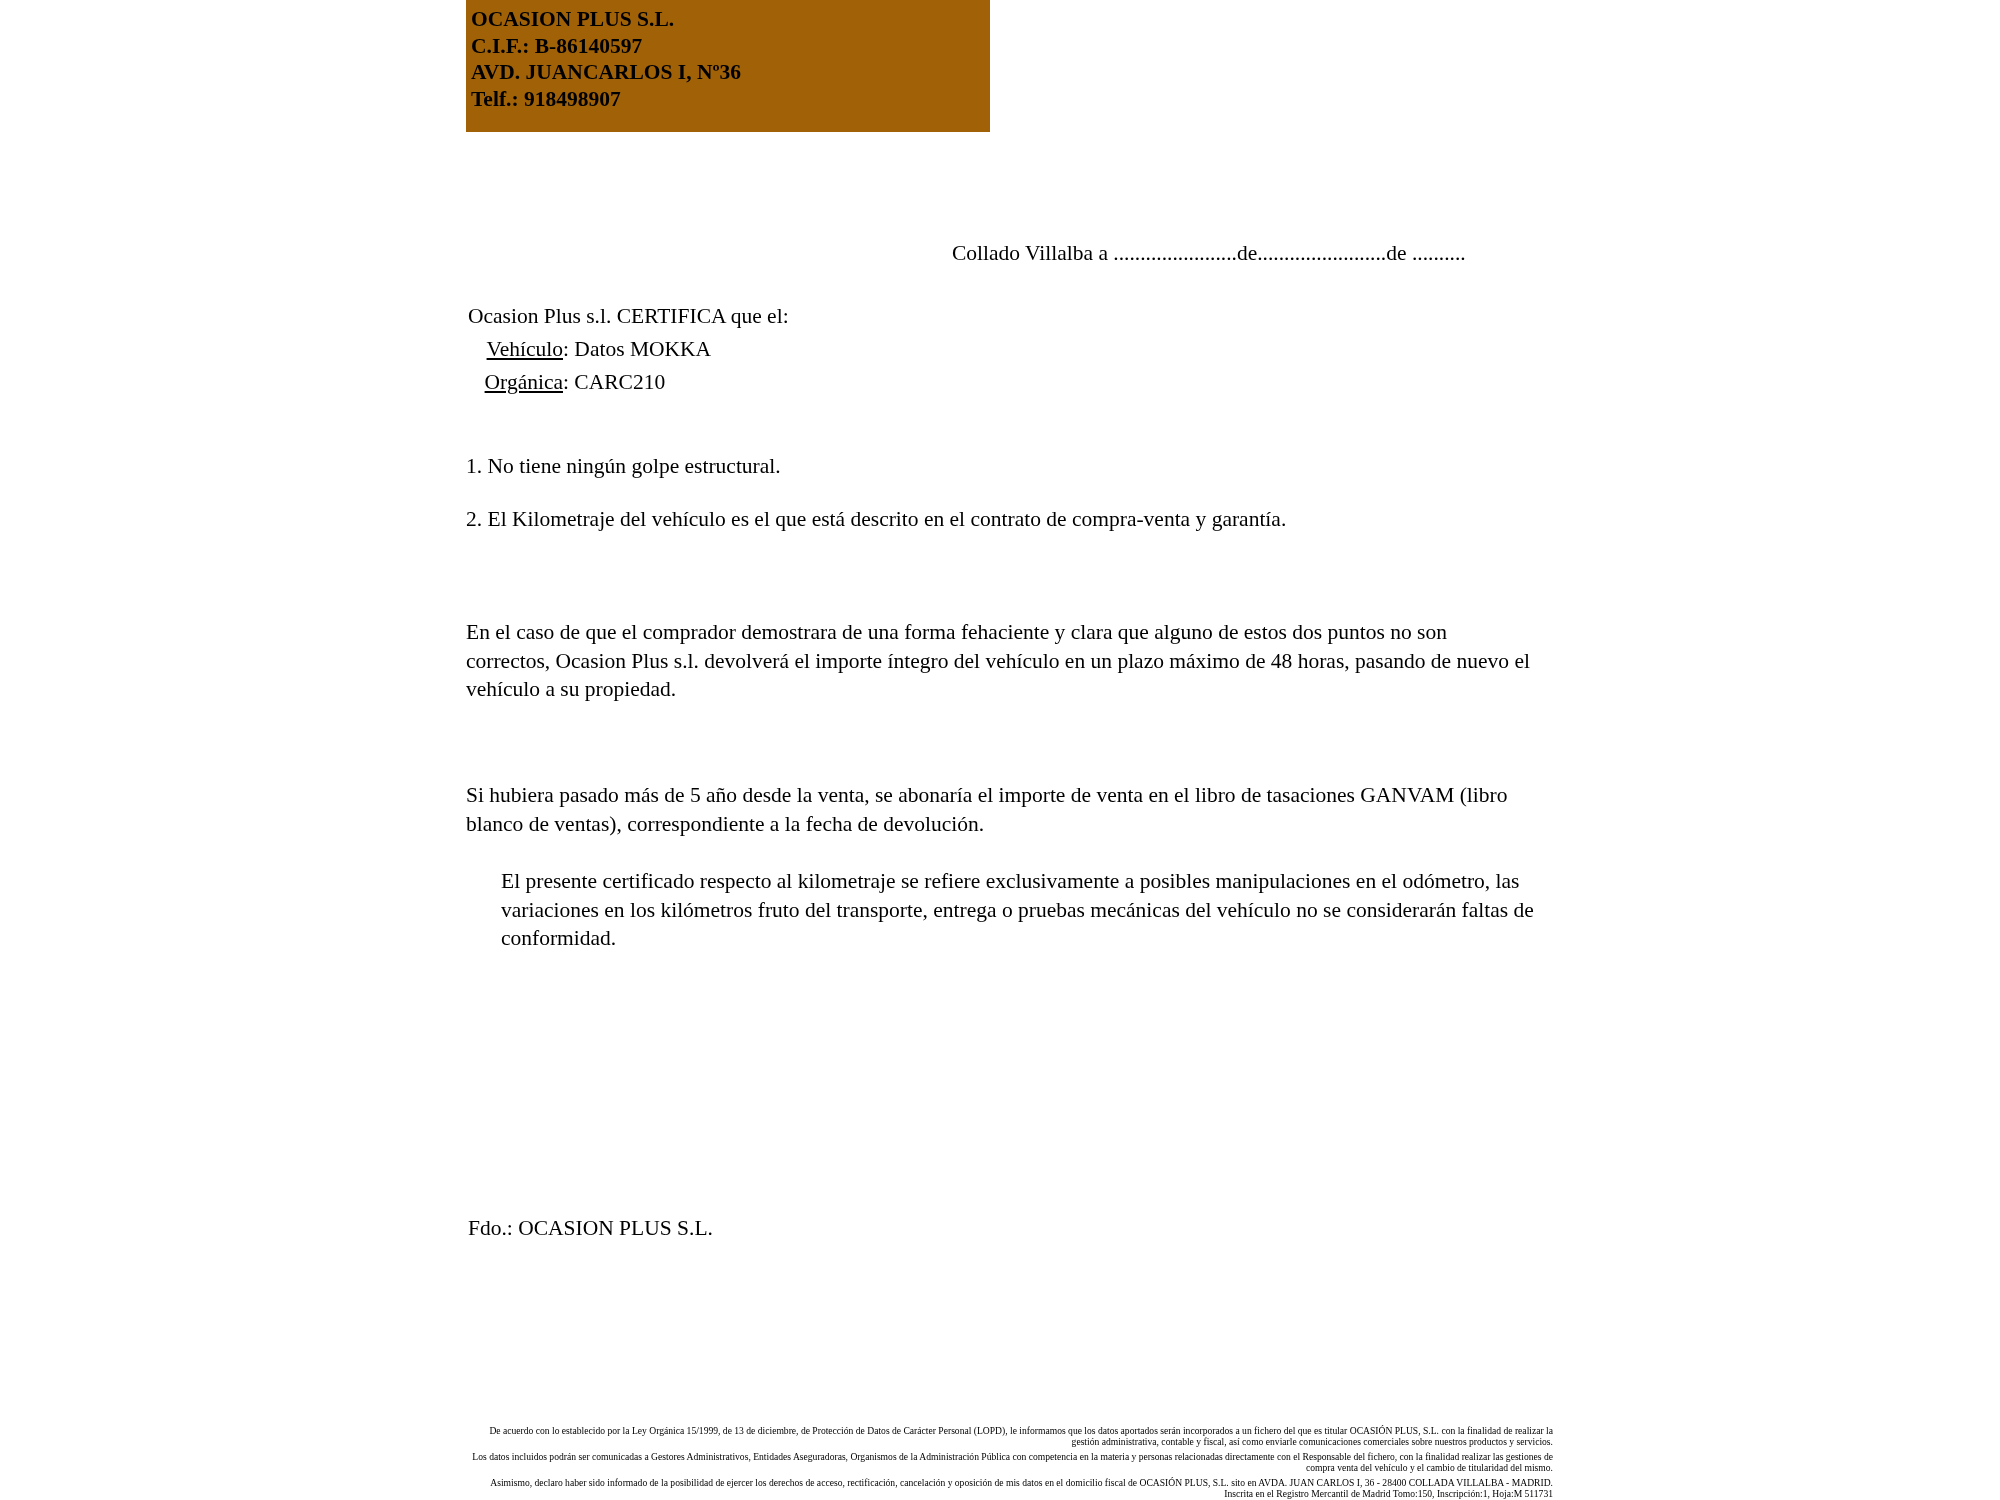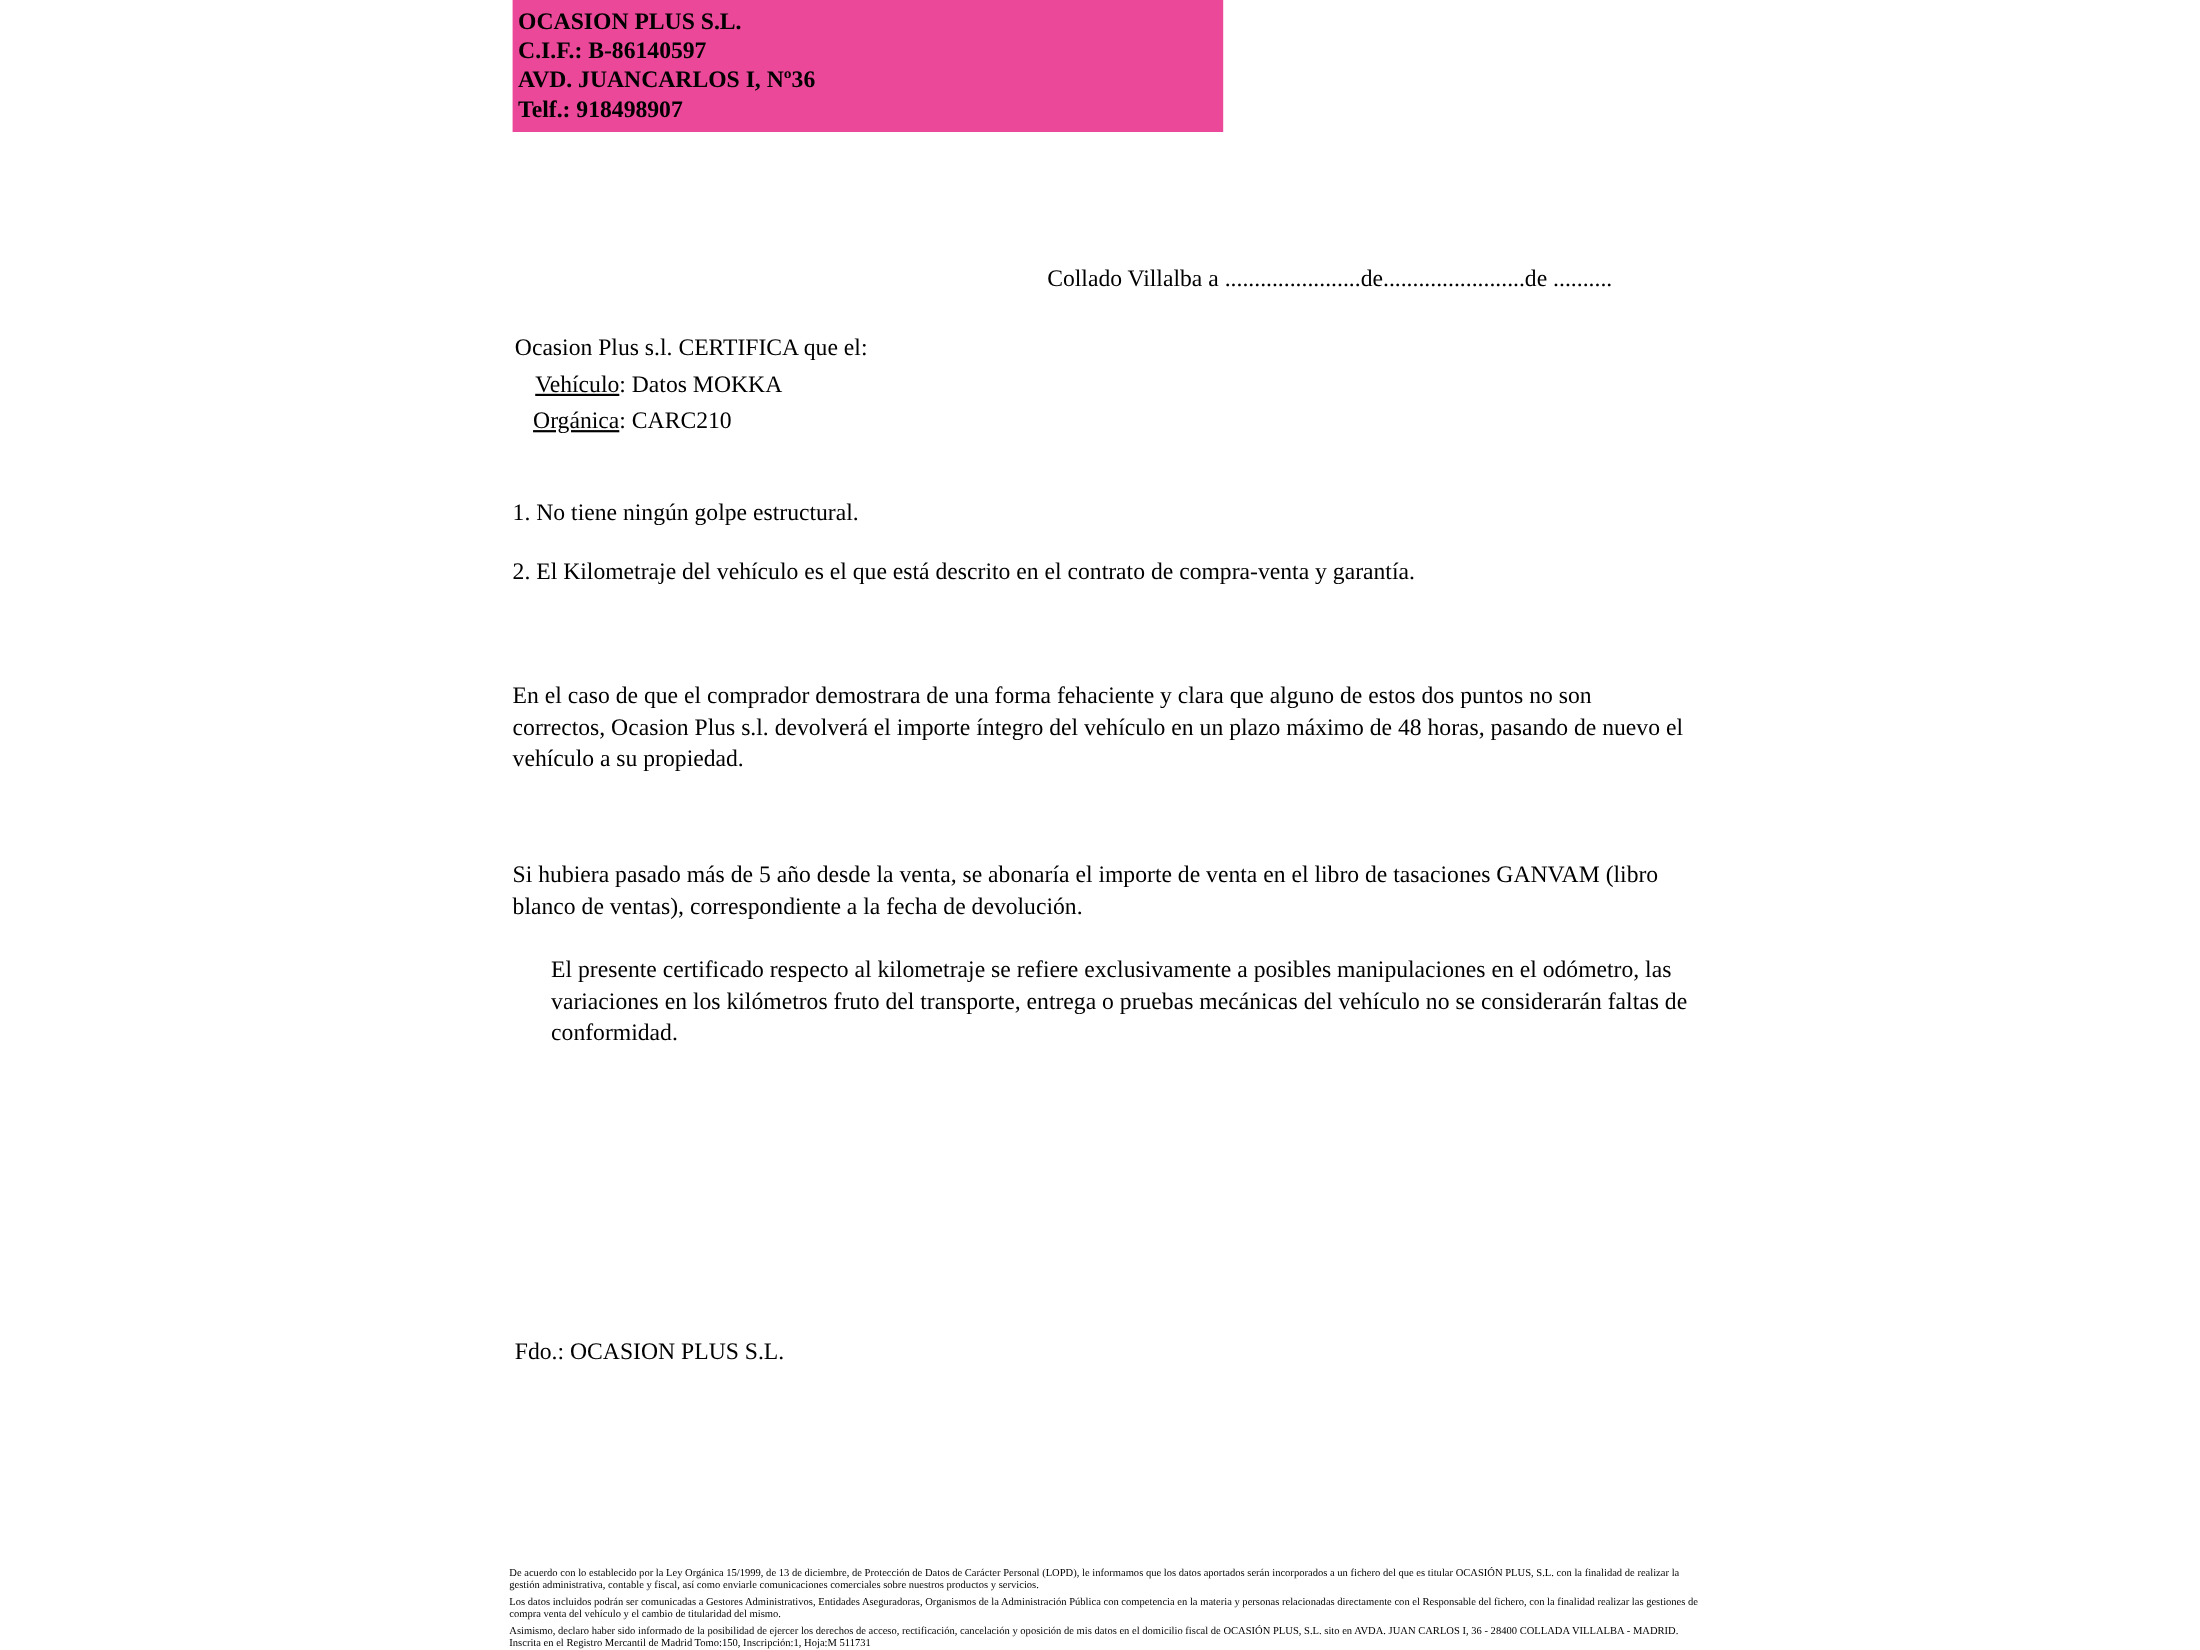--- a/index.html
+++ b/index.html
@@ -23,23 +23,23 @@
     width: 2000px;
     height: 1500px;
     background: #ffffff;
   }
 
   
   .letterhead {
     position: absolute;
     left: 466px;
     top: 0px;
-    width: 646px;
-    background: #ec4899;
-    padding: 6px 0 8px 0;
+    width: 524px;
+    background: #a16207;
+    padding: 6px 0 20px 0;
     box-sizing: border-box;
   }
   .letterhead .lh-line {
     font-family: "Liberation Serif", serif;
     font-weight: bold;
     font-size: 21.5px;
     line-height: 26.5px;
     padding-left: 5px;
     white-space: nowrap;
   }
@@ -114,20 +114,21 @@
     top: 1425px;
     width: 1090px;
     font-family: "Liberation Serif", serif;
     font-size: 9.6px;
     line-height: 11.4px;
     text-align: left;
   }
   .legal p {
     margin: 0;
     padding: 0;
+    text-align: right;
   }
   .legal .gap {
     margin-top: 3px;
   }
 </style>
 </head>
 <body>
 
 <div class="page">
 

